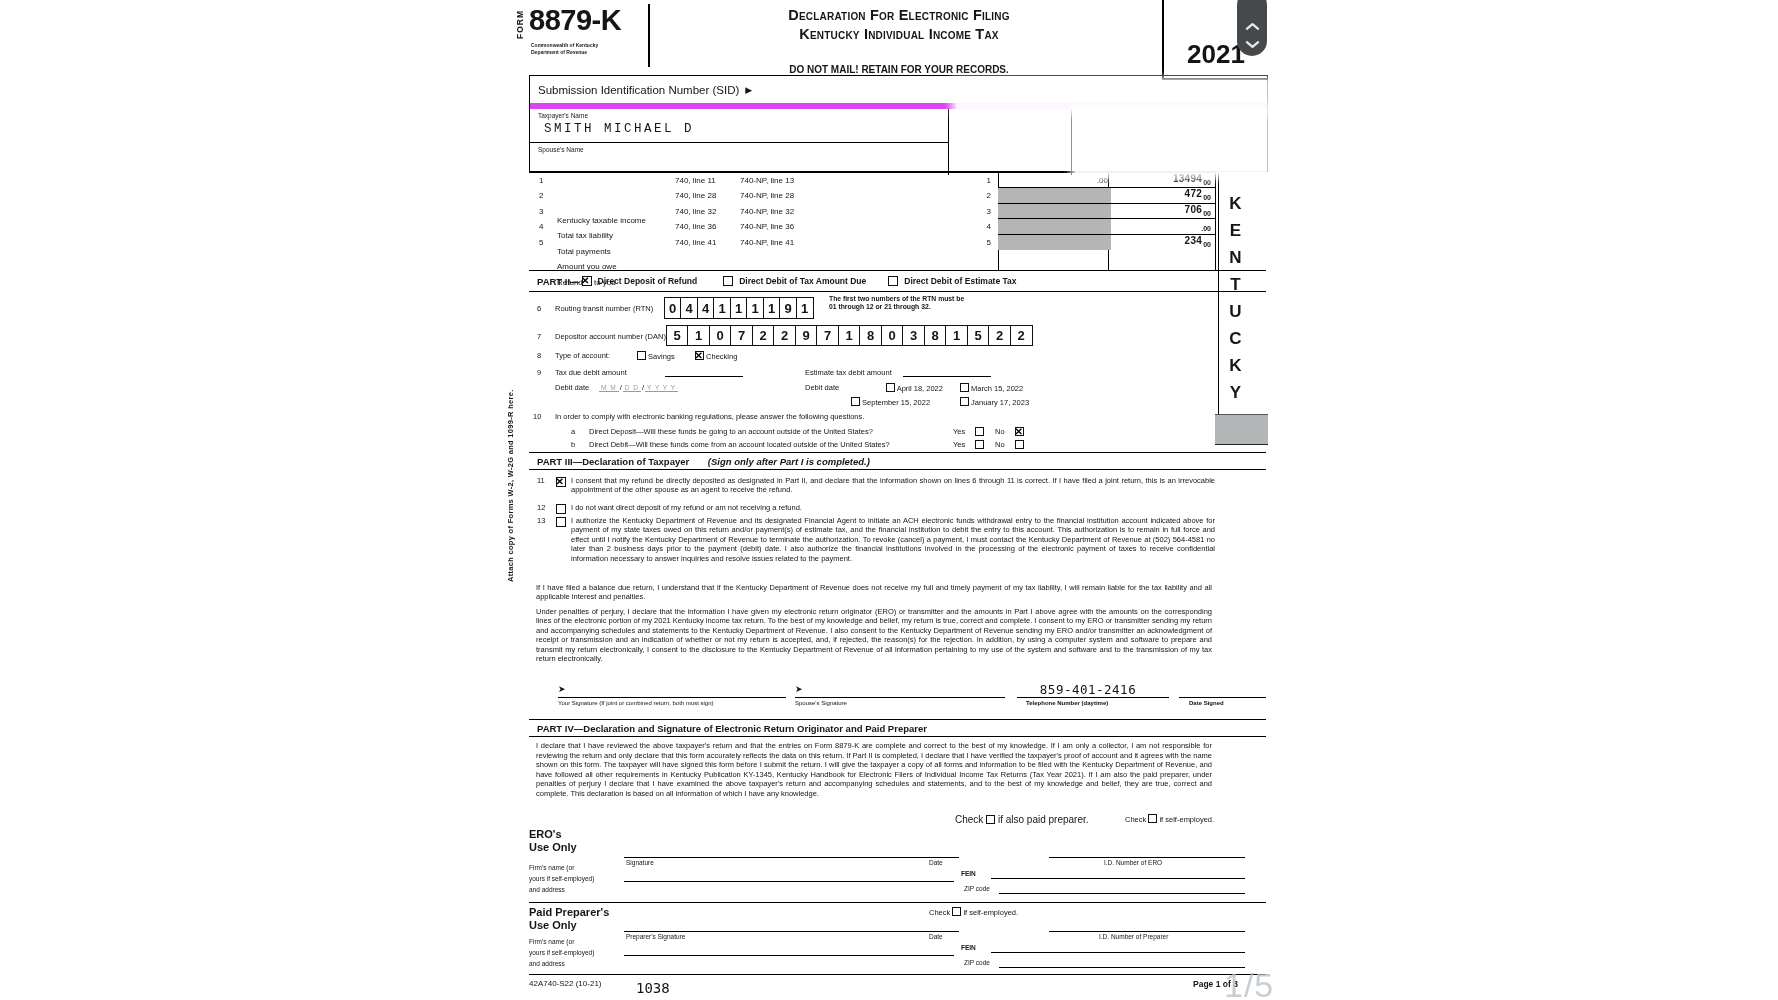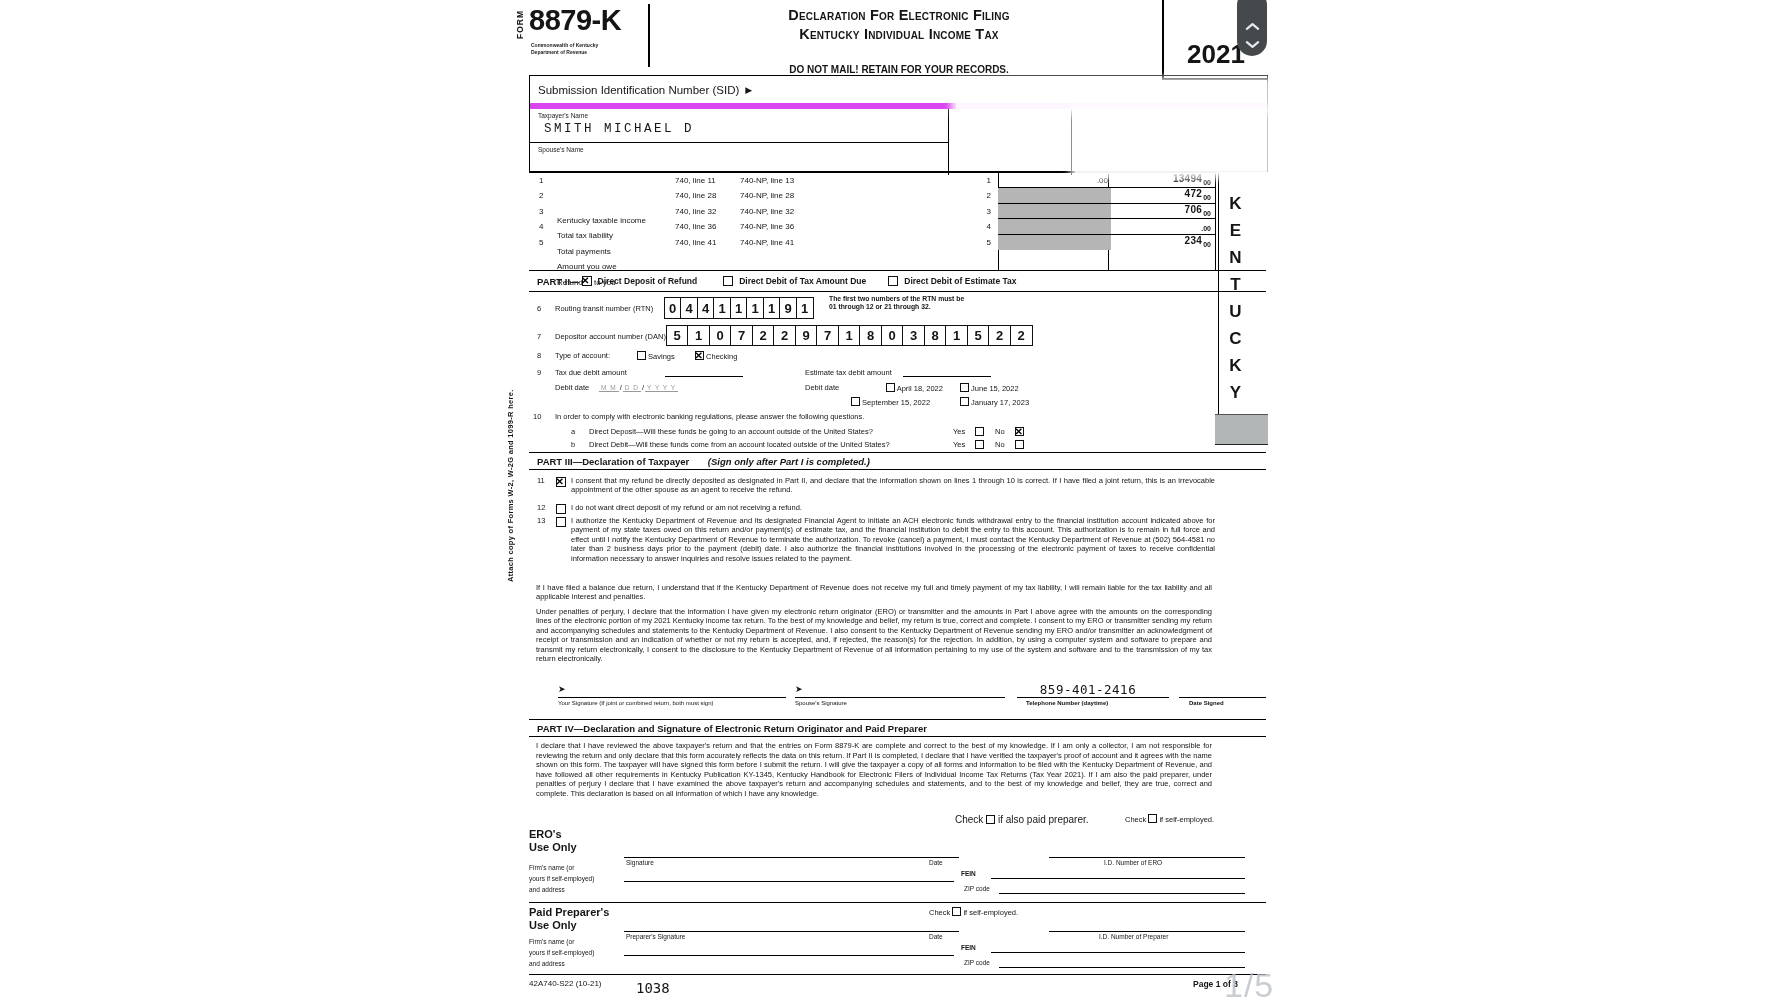--- a/index.html
+++ b/index.html
@@ -274,21 +274,21 @@
       <span style="position:absolute;left:26px;">Tax due debit amount</span>
       <span class="uline" style="position:absolute;left:136px;width:78px;"></span>
       <span style="position:absolute;left:276px;">Estimate tax debit amount</span>
       <span class="uline" style="position:absolute;left:374px;width:88px;"></span>
     </div>
     <div class="row" style="top:383px;height:12px;">
       <span style="position:absolute;left:26px;">Debit date</span>
       <span style="position:absolute;left:70px;"><span class="ph">M M</span><span class="sl">/</span><span class="ph">D D</span><span class="sl">/</span><span class="ph">Y Y Y Y</span></span>
       <span style="position:absolute;left:276px;">Debit date</span>
       <span style="position:absolute;left:322px;padding-left:35px;"><span class="cb"></span> <span>April 18, 2022</span></span>
-      <span style="position:absolute;left:431px;"><span class="cb"></span> <span>June 15, 2022</span></span>
+      <span style="position:absolute;left:431px;"><span class="cb"></span> <span>March 15, 2022</span></span>
     </div>
     <div class="row" style="top:397px;height:12px;">
       <span style="position:absolute;left:322px;"><span class="cb"></span> <span>September 15, 2022</span></span>
       <span style="position:absolute;left:431px;"><span class="cb"></span> <span>January 17, 2023</span></span>
     </div>
 
     <div class="row" style="top:412px;height:12px;">
       <span class="lnum" style="left:4px;">10</span>
       <span style="position:absolute;left:26px;">In order to comply with electronic banking regulations, please answer the following questions.</span>
     </div>
@@ -310,21 +310,21 @@
     </div>
 
     <div class="secthead" style="top:452px;">
       <span>PART III—Declaration of Taxpayer</span>
       <span class="inote">(Sign only after Part I is completed.)</span>
     </div>
 
     <div class="row" style="top:476px;">
       <span class="lnum">11</span>
       <span class="cb big x" style="position:absolute;left:27px;top:1px;"></span>
-      <span class="dtext">I consent that my refund be directly deposited as designated in Part II, and declare that the information shown on lines 1 through 10 is correct. If I have filed a joint return, this is an irrevocable appointment of the other spouse as an agent to receive the refund.</span>
+      <span class="dtext">I consent that my refund be directly deposited as designated in Part II, and declare that the information shown on lines 6 through 11 is correct. If I have filed a joint return, this is an irrevocable appointment of the other spouse as an agent to receive the refund.</span>
     </div>
     <div class="row" style="top:503px;">
       <span class="lnum">12</span>
       <span class="cb big" style="position:absolute;left:27px;top:1px;"></span>
       <span class="dtext">I do not want direct deposit of my refund or am not receiving a refund.</span>
     </div>
     <div class="row" style="top:516px;">
       <span class="lnum">13</span>
       <span class="cb big" style="position:absolute;left:27px;top:1px;"></span>
       <span class="dtext">I authorize the Kentucky Department of Revenue and its designated Financial Agent to initiate an ACH electronic funds withdrawal entry to the financial institution account indicated above for payment of my state taxes owed on this return and/or payment(s) of estimate tax, and the financial institution to debit the entry to this account. This authorization is to remain in full force and effect until I notify the Kentucky Department of Revenue to terminate the authorization. To revoke (cancel) a payment, I must contact the Kentucky Department of Revenue at (502) 564-4581 no later than 2 business days prior to the payment (debit) date. I also authorize the financial institutions involved in the processing of the electronic payment of taxes to receive confidential information necessary to answer inquiries and resolve issues related to the payment.</span>

